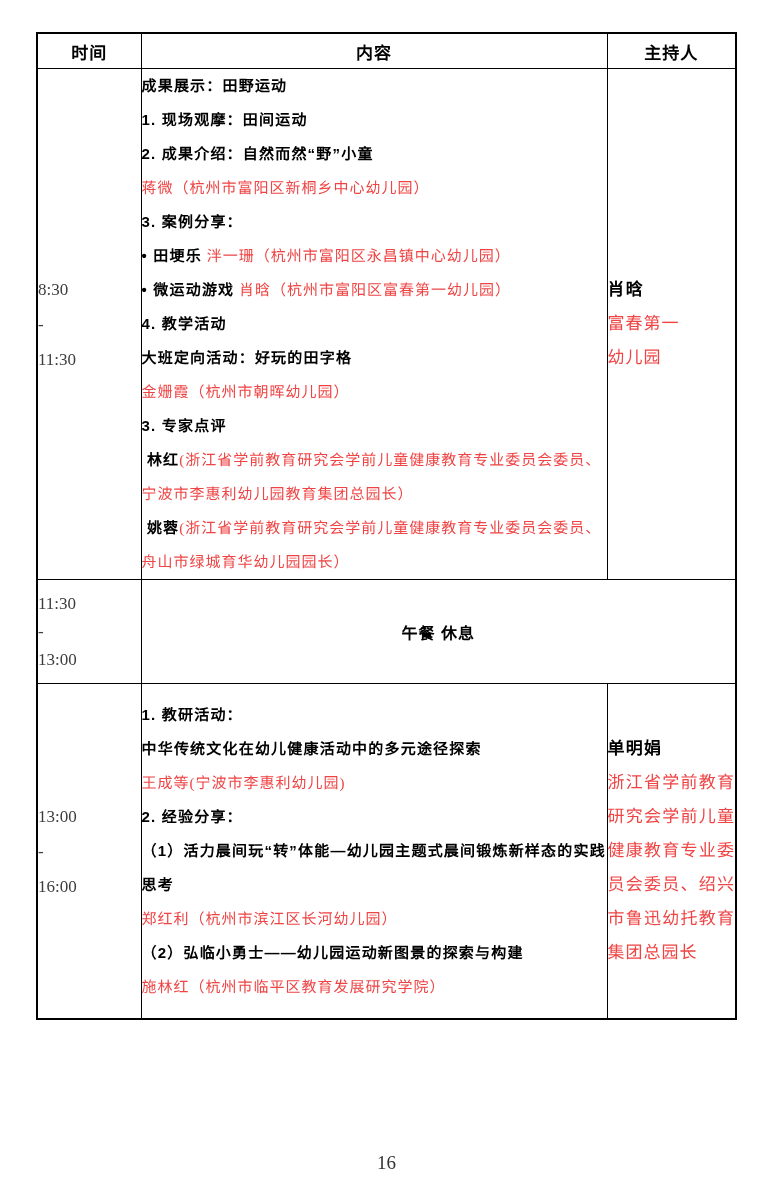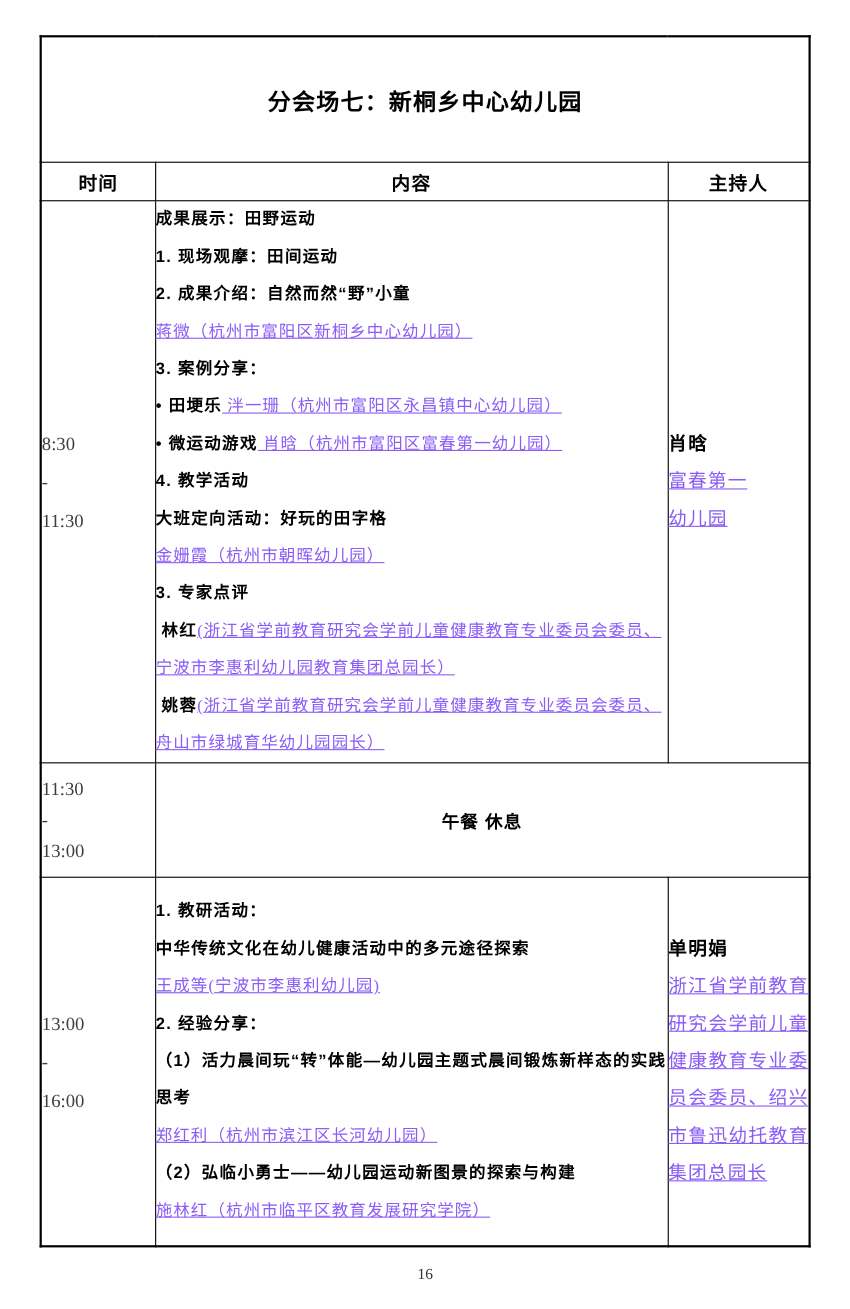--- a/index.html
+++ b/index.html
@@ -52,46 +52,41 @@
   tr.row-afternoon > td { height: 334px; }
 
   td.lunch-label-cell { text-align: center; }
   .lunch-label {
     font-family: "Liberation Sans", sans-serif;
     font-weight: bold; color: #000;
     font-size: 16px; letter-spacing: 1px;
   }
 
   .b { font-family: "Liberation Sans", sans-serif; font-weight: bold; color: #000; letter-spacing: 1.2px; }
-  .r { font-family: "Liberation Serif", serif; color: #8b5cf6; letter-spacing: 1px; text-decoration: underline; }
+  .r { font-family: "Liberation Serif", serif; color: #ef4444; letter-spacing: 1px; }
 
   .page-number {
     position: absolute; left: 0; top: 1152px;
     width: 773px; text-align: center;
-    font-size: 14px; color: #333;
+    font-size: 19px; color: #333;
   }
 </style>
 </head>
 <body>
 
 <div class="sheet">
 
   <table class="schedule">
     <colgroup>
       <col style="width:104px">
       <col style="width:466px">
       <col style="width:129px">
     </colgroup>
 
     <tbody>
-        <tr>
-      <td class="title-cell" colspan="3">
-        <span class="doc-title">分会场七：新桐乡中心幼儿园</span>
-      </td>
-    </tr>
 
     <tr class="hdr">
       <td>
         <span class="hdr-label">时间</span>
       </td>
       <td>
         <span class="hdr-label">内容</span>
       </td>
       <td>
         <span class="hdr-label">主持人</span>

